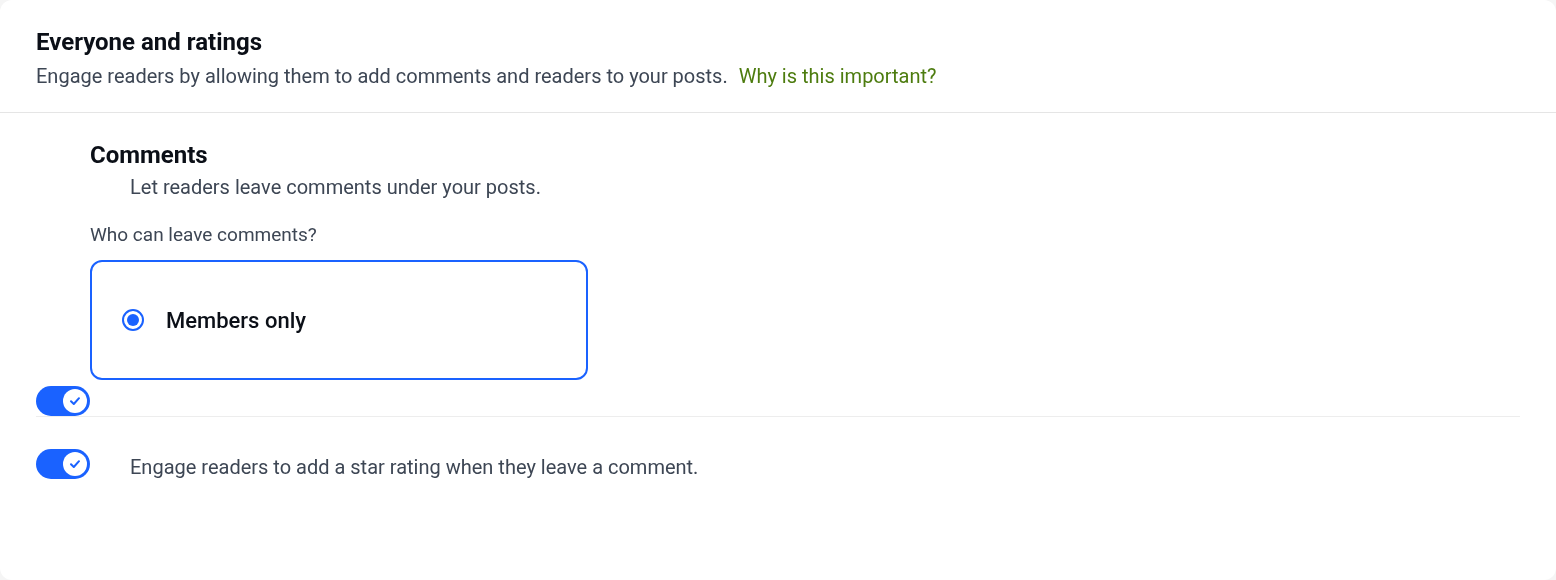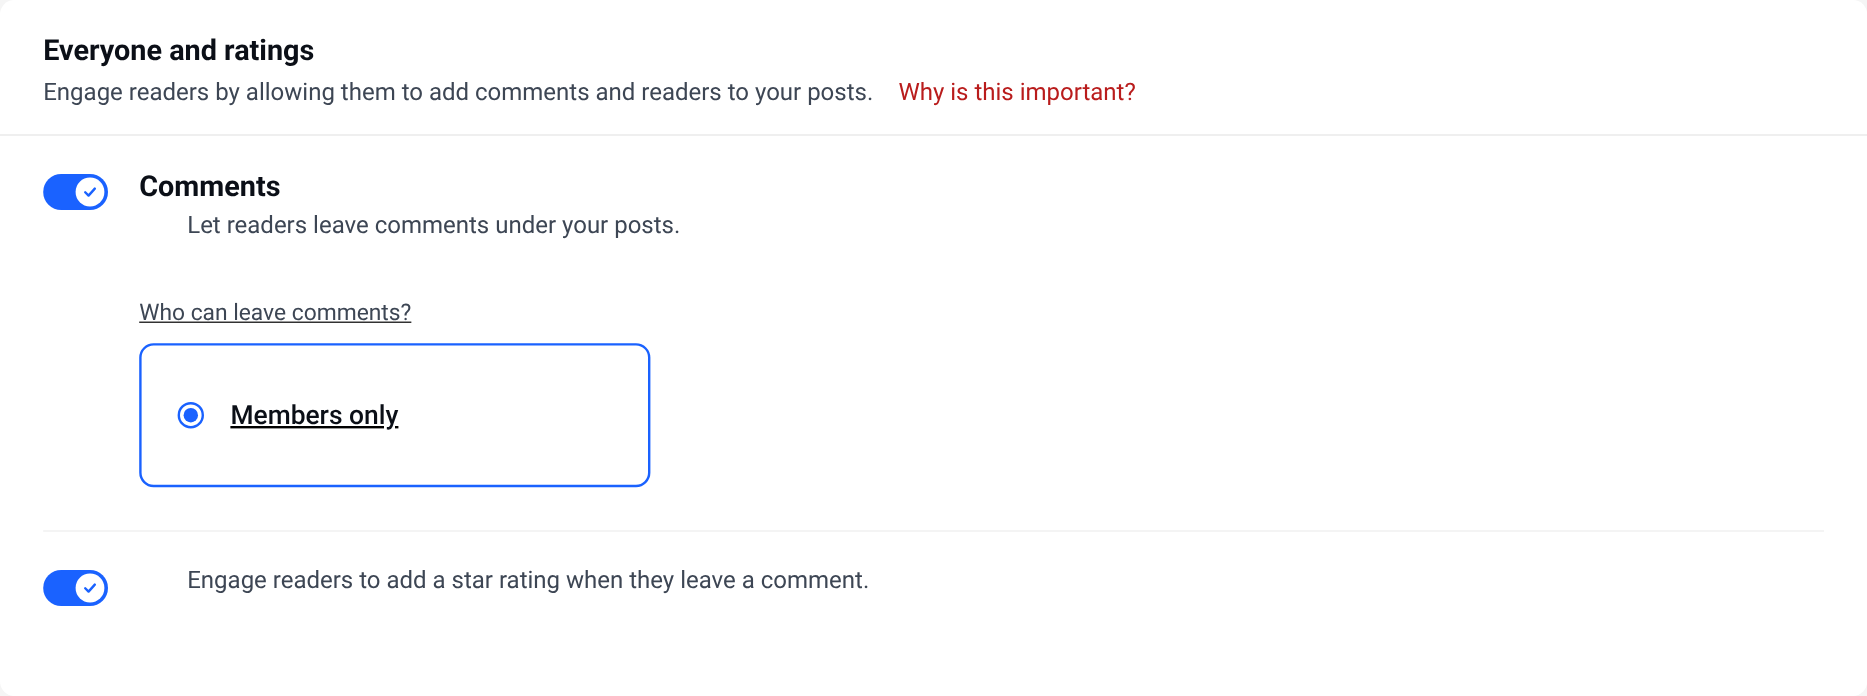--- a/index.html
+++ b/index.html
@@ -25,29 +25,28 @@
       font-weight: 700;
       color: #0b0f17;
       margin-bottom: 8px;
     }
     .header .subtitle {
       font-size: 20px;
       color: #3d4654;
       font-weight: 400;
     }
     .header .subtitle a {
-      color: #b91c1c;
+      color: #4d7c0f;
       text-decoration: none;
-      margin-left: 16px;
+      margin-left: 6px;
     }
     .section {
       padding: 28px 36px;
       display: flex;
-      align-items: flex-start;
-      gap: 26px;
+      align-items: flex-end;
     }
     .section + .section {
       border-top: 1px solid #ededed;
       margin: 0 36px;
       padding: 28px 0;
     }
     .section.section-first {
       padding-bottom: 0;
     }
     .toggle {
@@ -80,35 +79,34 @@
       color: #0b0f17;
       margin-bottom: 6px;
     }
     .section-desc {
       font-size: 20px;
       color: #3d4654;
       font-weight: 400;
       margin-left: 40px;
     }
     .sub-block {
-      margin-top: 50px;
+      margin-top: 24px;
       padding-bottom: 36px;
-      text-decoration: underline;
     }
     .sub-label {
       font-size: 19px;
       color: #3d4654;
       margin-bottom: 14px;
     }
     .radio-cards {
       display: flex;
       gap: 36px;
     }
     .radio-card {
-      width: 426px;
+      width: 498px;
       height: 120px;
       border-radius: 12px;
       border: 2px solid #cce0ff;
       display: flex;
       align-items: center;
       padding: 0 30px;
       gap: 22px;
       cursor: pointer;
       background: #fff;
     }

